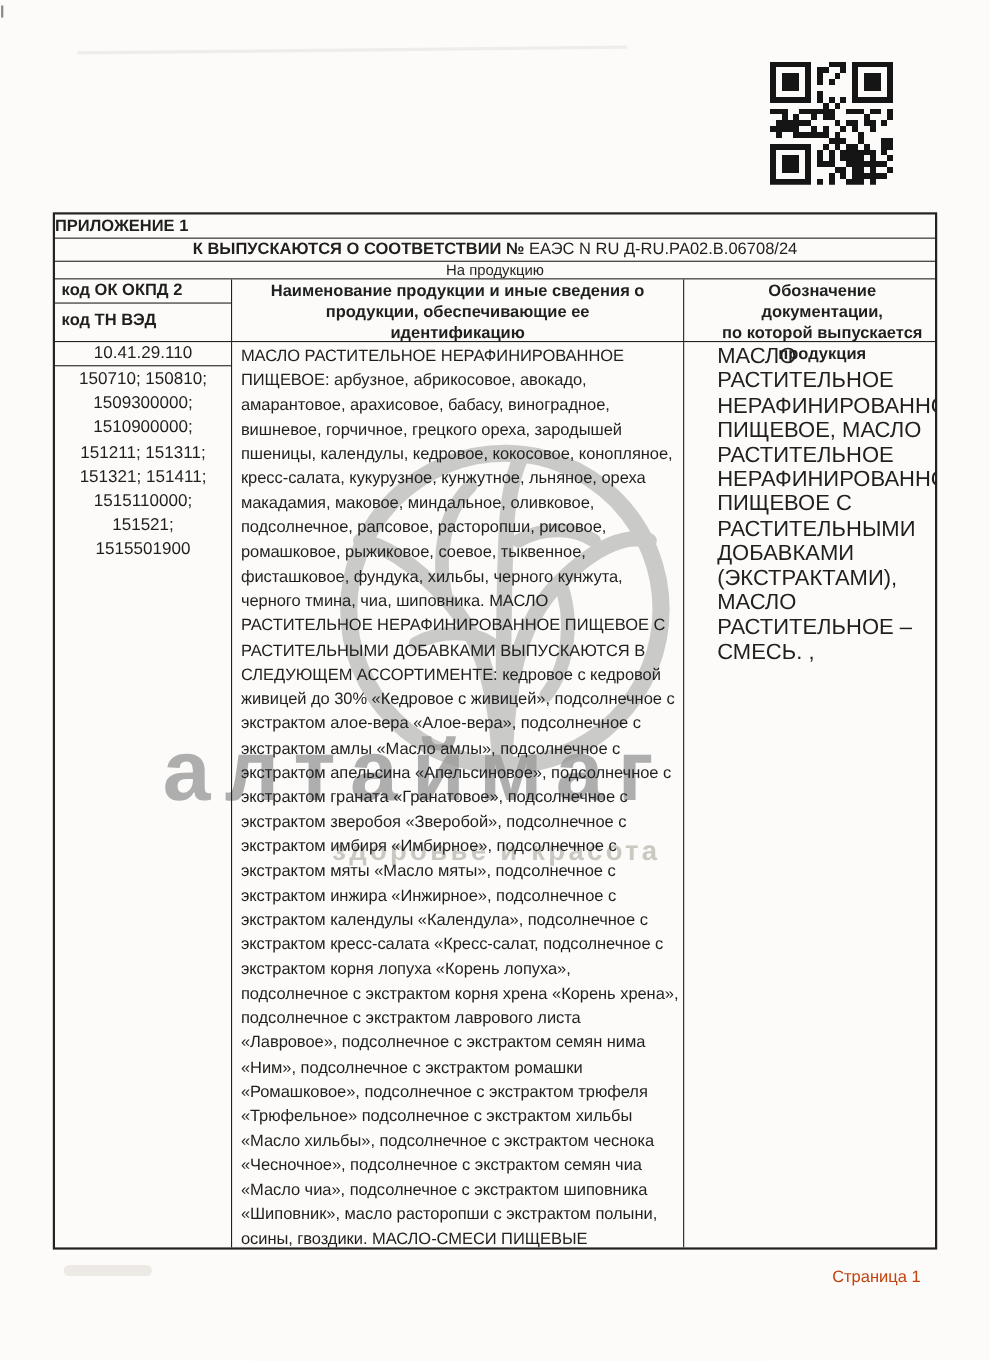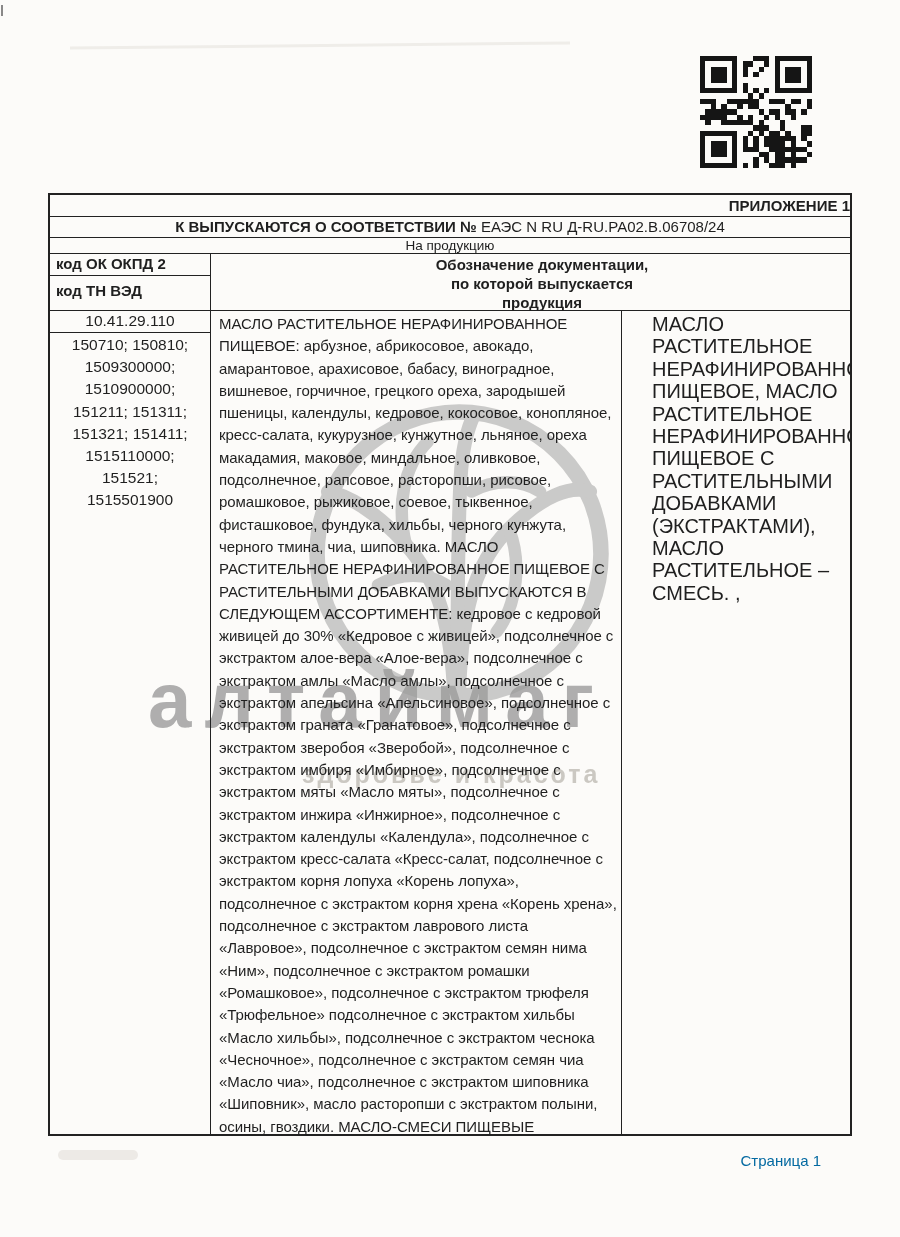--- a/index.html
+++ b/index.html
@@ -24,21 +24,21 @@
   
   .qr{position:absolute;left:700px;top:56px;width:112px;height:112px;}
   .qr svg{display:block;shape-rendering:crispEdges;}
   
   .doc-table{
     position:absolute;left:48px;top:193px;width:804px;box-sizing:border-box;
     border:2px solid #222;background:transparent;z-index:2;
   }
   .t-row{box-sizing:border-box;border-bottom:1.5px solid #222;}
   .t-row.last{border-bottom:none;}
-  .title1{height:22px;text-align:right;font-weight:700;font-size:15px;line-height:21px;}
+  .title1{height:22px;text-align:left;font-weight:700;font-size:15px;line-height:21px;}
   .title2{height:21px;text-align:center;font-size:15px;line-height:20px;}
   .title2 .b{font-weight:700;}
   .title3{height:16px;text-align:center;font-size:13.5px;line-height:15px;}
   .cols{display:flex;align-items:stretch;}
   .c1{width:161px;box-sizing:border-box;border-right:1.5px solid #222;}
   .c2{width:411px;box-sizing:border-box;border-right:1.5px solid #222;}
   .c3{flex:1;box-sizing:border-box;margin-left:23px;}
   .head{height:57px;}
   .head .c1 .sub1{height:22px;box-sizing:border-box;border-bottom:1.5px solid #222;
     font-weight:700;font-size:15px;line-height:20px;padding-left:6px;}
@@ -50,21 +50,21 @@
   .bodyrow{height:823px;}
   .bodyrow .c1 .okpd{height:22px;box-sizing:border-box;border-bottom:1.5px solid #222;
     text-align:center;font-size:15.5px;line-height:20px;}
   .bodyrow .c1 .tnved{padding-top:1px;text-align:center;font-size:15.5px;line-height:22.2px;
     white-space:pre-line;}
   .bodyrow .c2{padding:2px 3px 0 8px;font-size:15px;line-height:22.3px;
     letter-spacing:-0.05px;overflow:hidden;}
   .bodyrow .c3{padding:2px 5px 0 7px;font-size:20px;line-height:22.4px;overflow:hidden;}
   .bodyrow .c3 .tu{margin-top:0;}
   
-  .page-num{position:absolute;right:79px;top:1152px;font-size:15px;color:#0369a1;text-align:center;}
+  .page-num{position:absolute;right:63px;top:1152px;font-size:15px;color:#c2410c;text-align:center;}
 </style>
 </head>
 <body>
 
 <div class="page">
 
   <div class="edge-tick"></div>
   <div class="smudge-top"></div>
   <div class="smudge-bottom"></div>
 
@@ -322,20 +322,23 @@
     <div class="t-row title2">
       <span class="b">К ВЫПУСКАЮТСЯ О СООТВЕТСТВИИ №</span><span> ЕАЭС N RU Д-RU.РА02.В.06708/24</span>
     </div>
     <div class="t-row title3">На продукцию</div>
 
     <div class="t-row cols head">
       <div class="c1">
         <div class="sub1">код ОК ОКПД 2</div>
         <div class="sub2">код ТН ВЭД</div>
       </div>
+      <div class="c2">Наименование продукции и иные сведения о
+продукции, обеспечивающие ее
+идентификацию</div>
       <div class="c3">Обозначение документации,
 по которой выпускается
 продукция</div>
     </div>
 
     <div class="t-row cols bodyrow last">
       <div class="c1">
         <div class="okpd">10.41.29.110</div>
         <div class="tnved">150710; 150810;
 1509300000;

